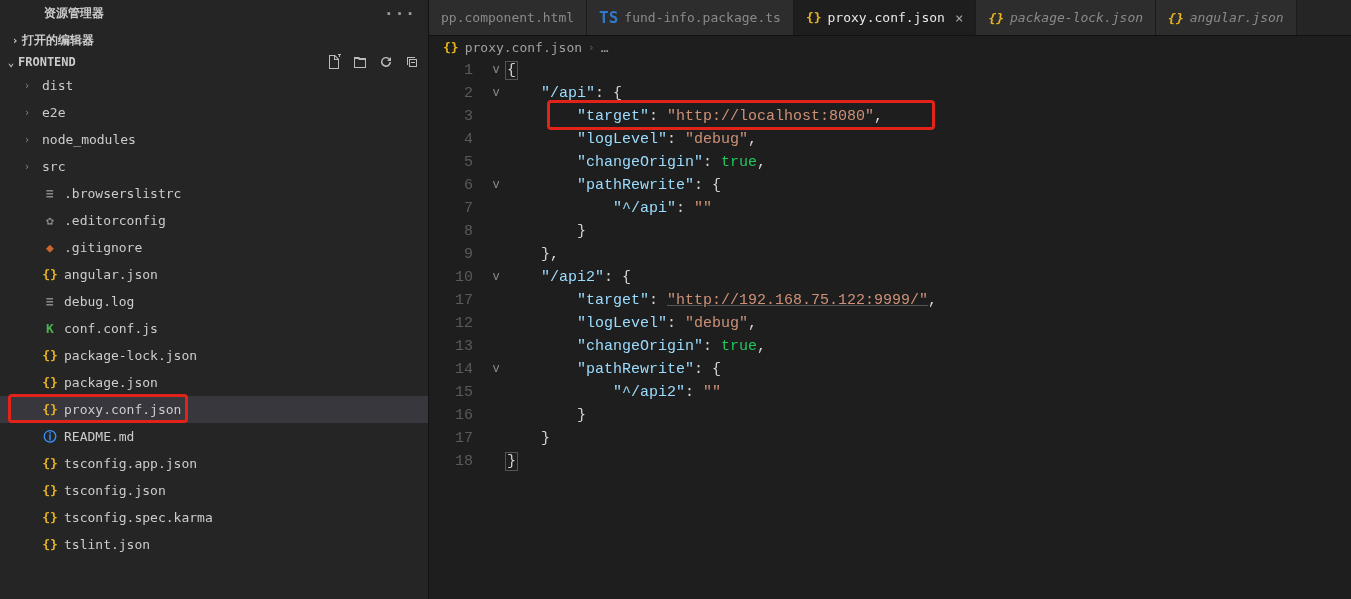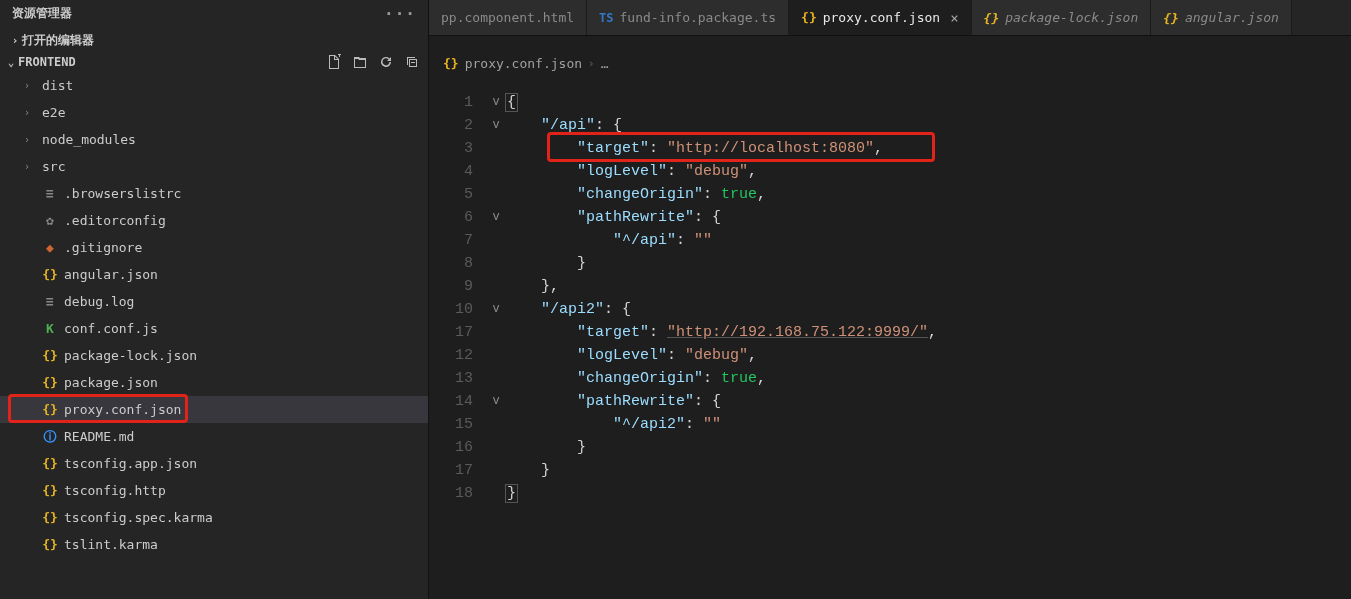--- a/index.html
+++ b/index.html
@@ -23,20 +23,21 @@
     border-right:1px solid #111;
   }
   .explorer-header {
     display:flex;
     align-items:center;
     justify-content:space-between;
     padding:4px 12px 6px 12px;
     font-size:12px;
     color:#ccc;
     font-weight:bold;
+    margin-left:32px;
   }
   .dots { color:#999; font-size:16px; letter-spacing:1px; cursor:pointer;}
   .section-header {
     display:flex;
     align-items:center;
     padding:3px 8px;
     font-size:12px;
     font-weight:bold;
     color:#ccc;
     cursor:pointer;
@@ -70,21 +71,21 @@
     background:#37373d;
   }
   .file-icon { width:16px; text-align:center; font-family:Consolas,monospace; font-weight:bold;}
   .ico-braces { color:#e6b422; }
   .ico-gear { color:#888; }
   .ico-git { color:#cc6633; }
   .ico-karma { color:#4caf50; }
   .ico-info { color:#3794ff; }
   .ico-lines { color:#888;}
   
-  .main { flex:1; display:flex; flex-direction:column; background:#1e1e1e;gap:16px;}
+  .main { flex:1; display:flex; flex-direction:column; background:#1e1e1e;}
   .tabs {
     display:flex;
     height:36px;
     background:#252526;
     border-bottom:1px solid #111;
   }
   .tab {
     display:flex;
     align-items:center;
     padding:0 12px;
@@ -96,21 +97,21 @@
     cursor:pointer;
     font-style:italic;
   }
   .tab.active {
     background:#1e1e1e;
     color:#e8e8e8;
     font-style:normal;
   }
   .tab .close { margin-left:4px; color:#aaa; font-size:14px;}
   .tab-icon { font-family:Consolas,monospace; font-weight:bold;}
-  .ico-ts { color:#3178c6; font-size:12px;}
+  .ico-ts { color:#3178c6; font-size:16px;}
   .breadcrumbs {
     display:flex;
     align-items:center;
     gap:6px;
     padding:4px 14px;
     font-size:13px;
     color:#a0a0a0;
   }
   .breadcrumbs .chev2 { color:#666; font-size:11px;}
   .editor {
@@ -272,31 +273,31 @@
         <span>README.md</span>
       </div>
     <div class="tree-item">
         <span class="chev"></span>
         <span class="file-icon ico-braces">{}</span>
         <span>tsconfig.app.json</span>
       </div>
     <div class="tree-item">
         <span class="chev"></span>
         <span class="file-icon ico-braces">{}</span>
-        <span>tsconfig.http</span>
+        <span>tsconfig.json</span>
       </div>
     <div class="tree-item">
         <span class="chev"></span>
         <span class="file-icon ico-braces">{}</span>
         <span>tsconfig.spec.karma</span>
       </div>
     <div class="tree-item">
         <span class="chev"></span>
         <span class="file-icon ico-braces">{}</span>
-        <span>tslint.karma</span>
+        <span>tslint.json</span>
       </div>
   </div>
 </div>
 
 <div class="main">
   <div class="tabs">
     <div class="tab" style="font-style:normal;">
       <span>pp.component.html</span>
     </div>
     <div class="tab" style="font-style:normal;">

